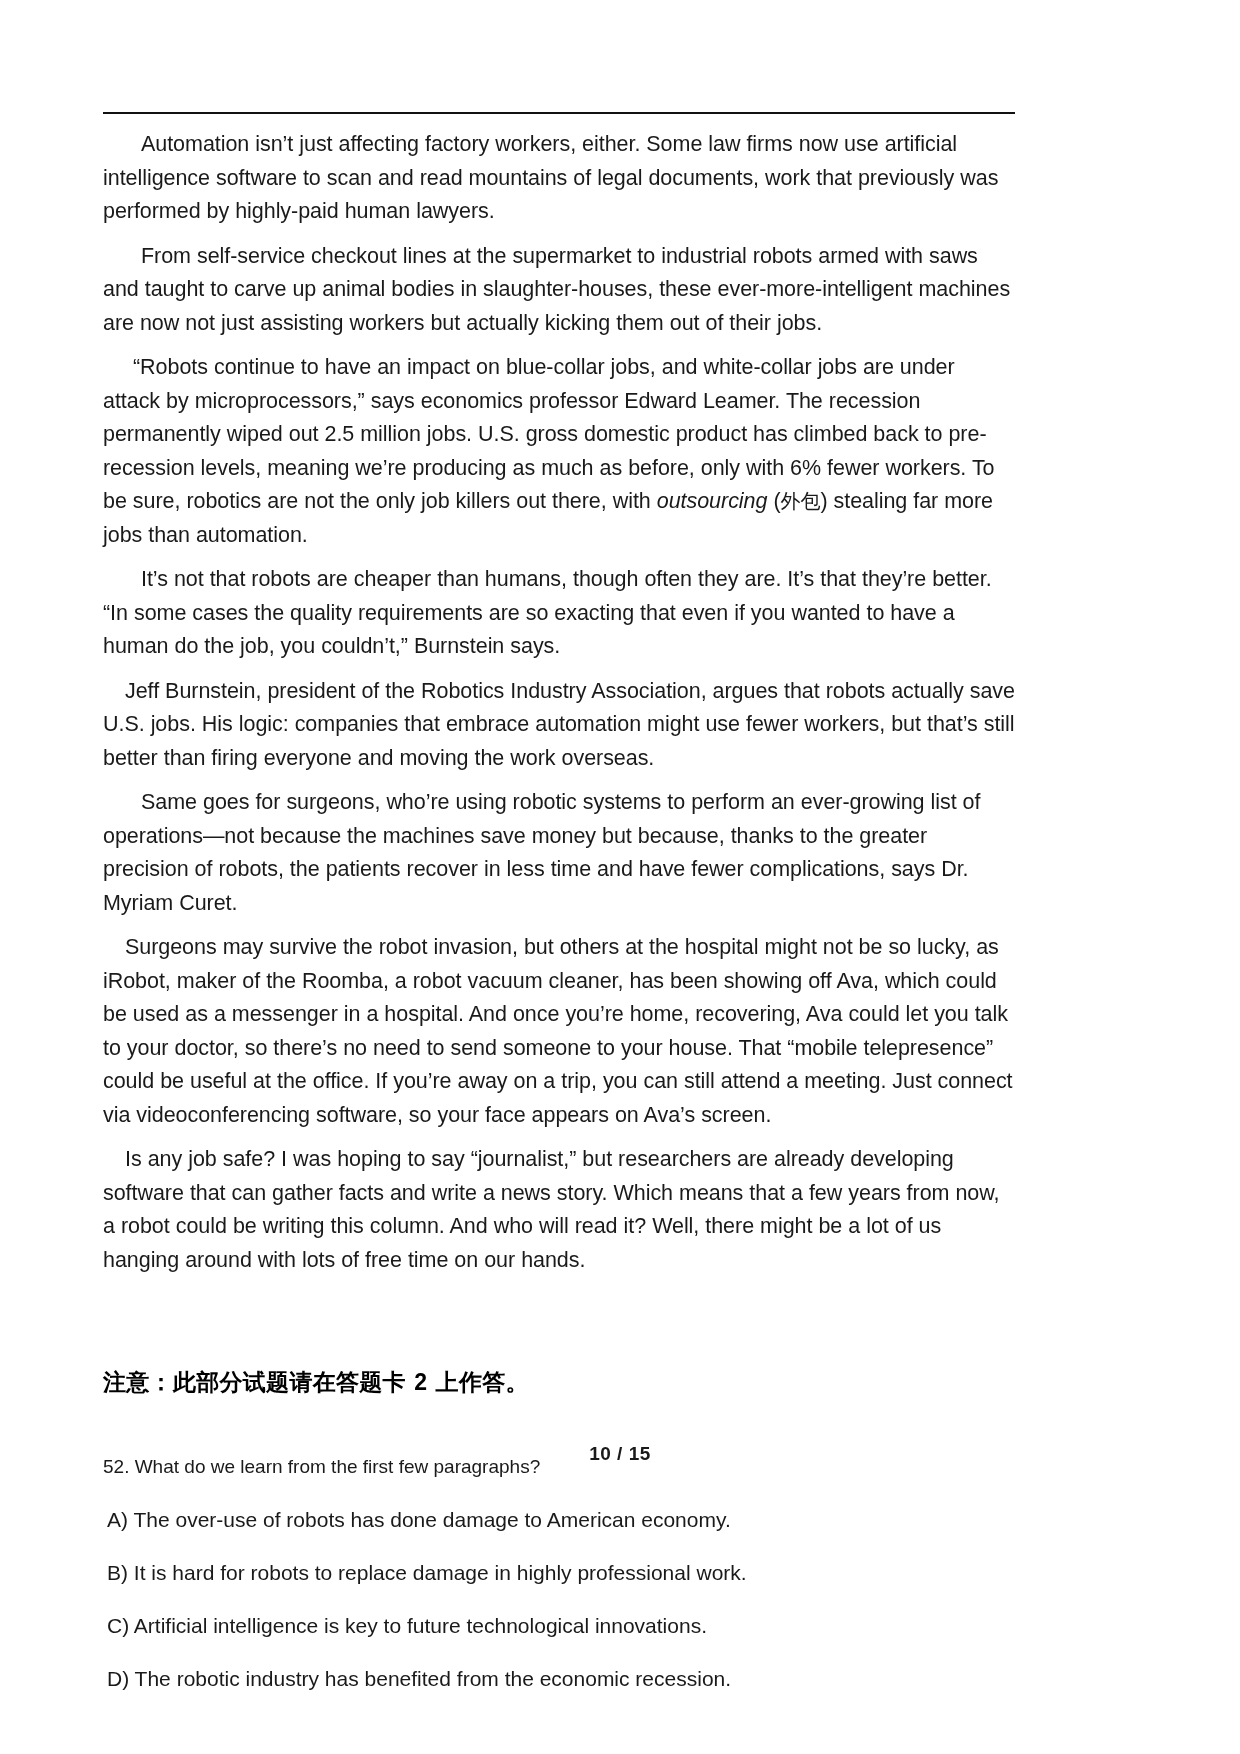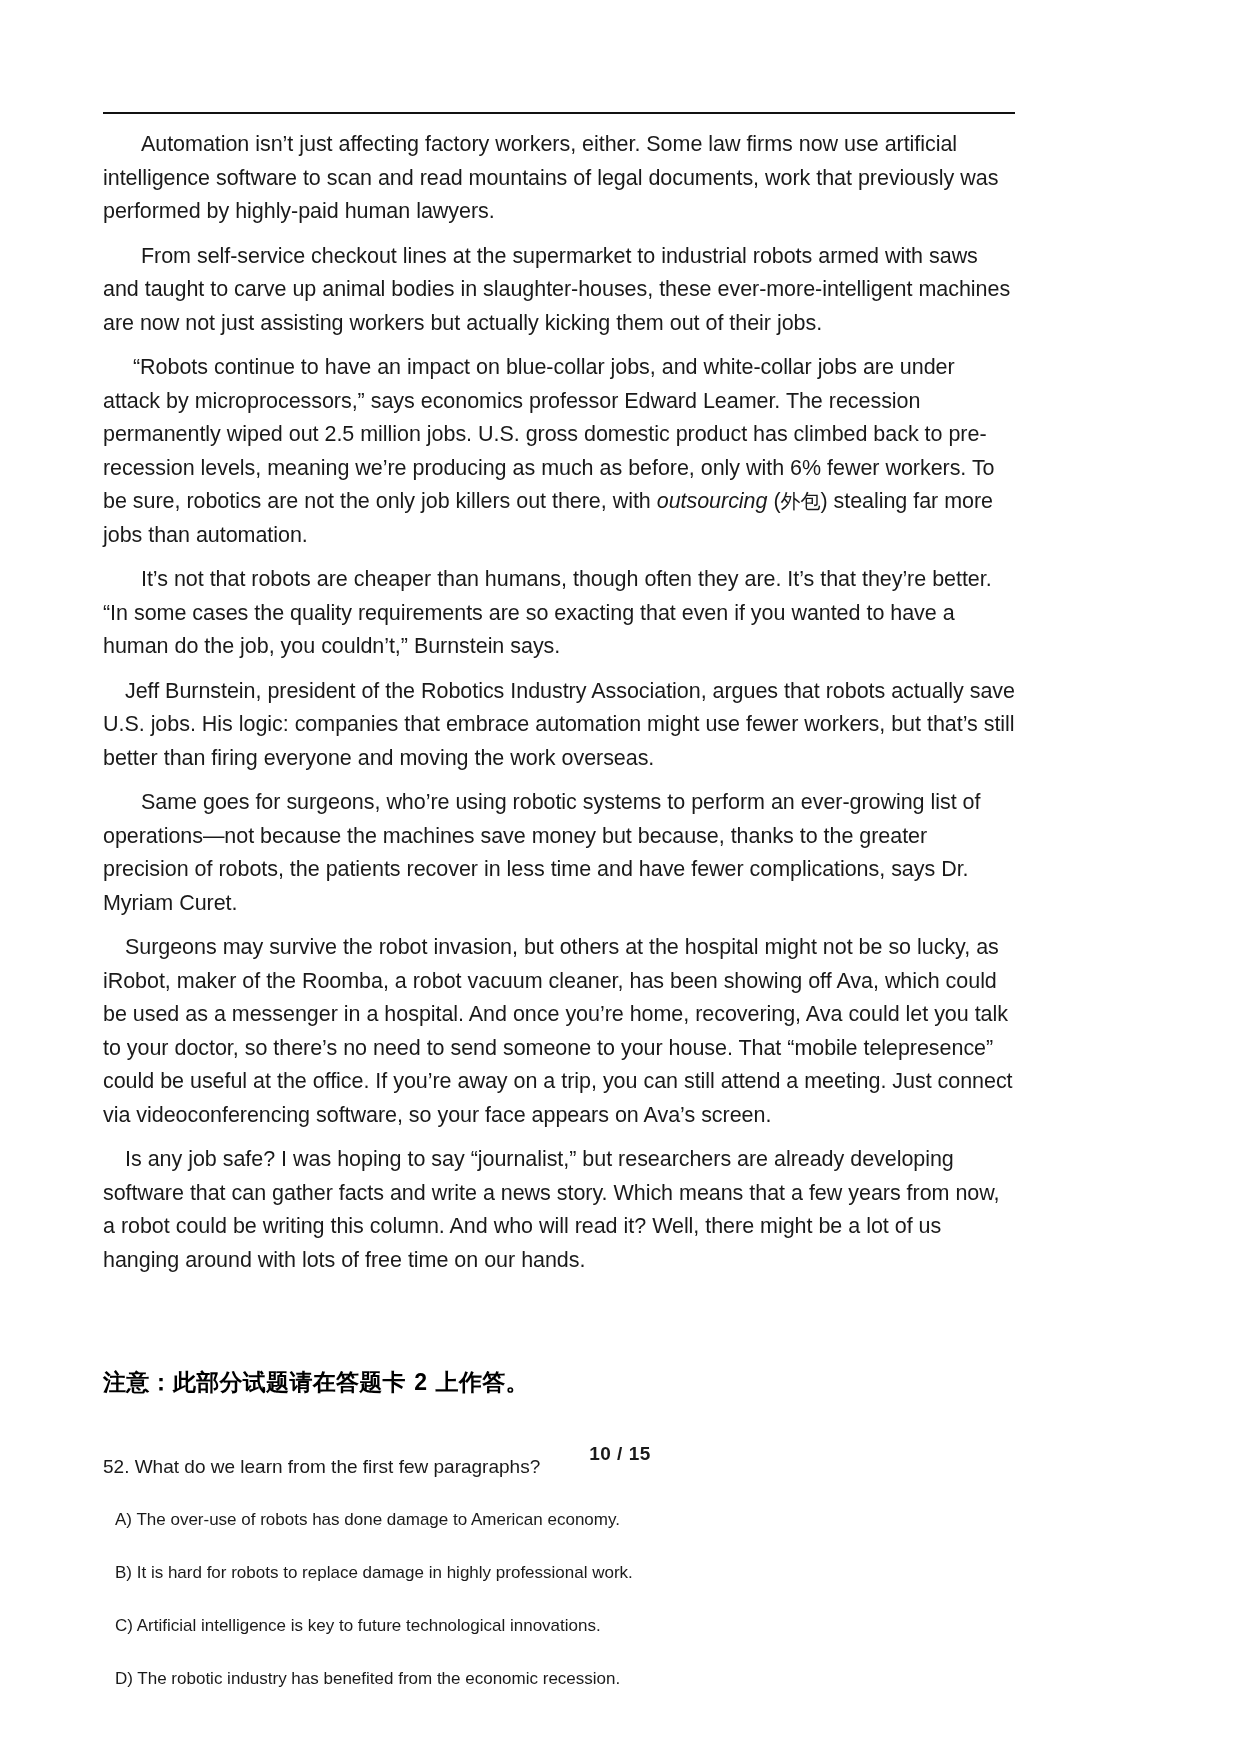--- a/index.html
+++ b/index.html
@@ -65,23 +65,23 @@
   .questions {
     margin-top: 52px;
   }
   .q-stem {
     font-size: 19px;
     line-height: 32px;
     margin: 0 0 21px 0;
     color: #1a1a1a;
   }
   .q-option {
-    font-size: 17px;
+    font-size: 21px;
     line-height: 32px;
-    margin: 0 0 21px 12px;
+    margin: 0 0 21px 4px;
     color: #1a1a1a;
   }
 
   .footer {
     position: absolute;
     left: 0;
     right: 0;
     top: 1430px;
     text-align: center;
     font-size: 19px;

